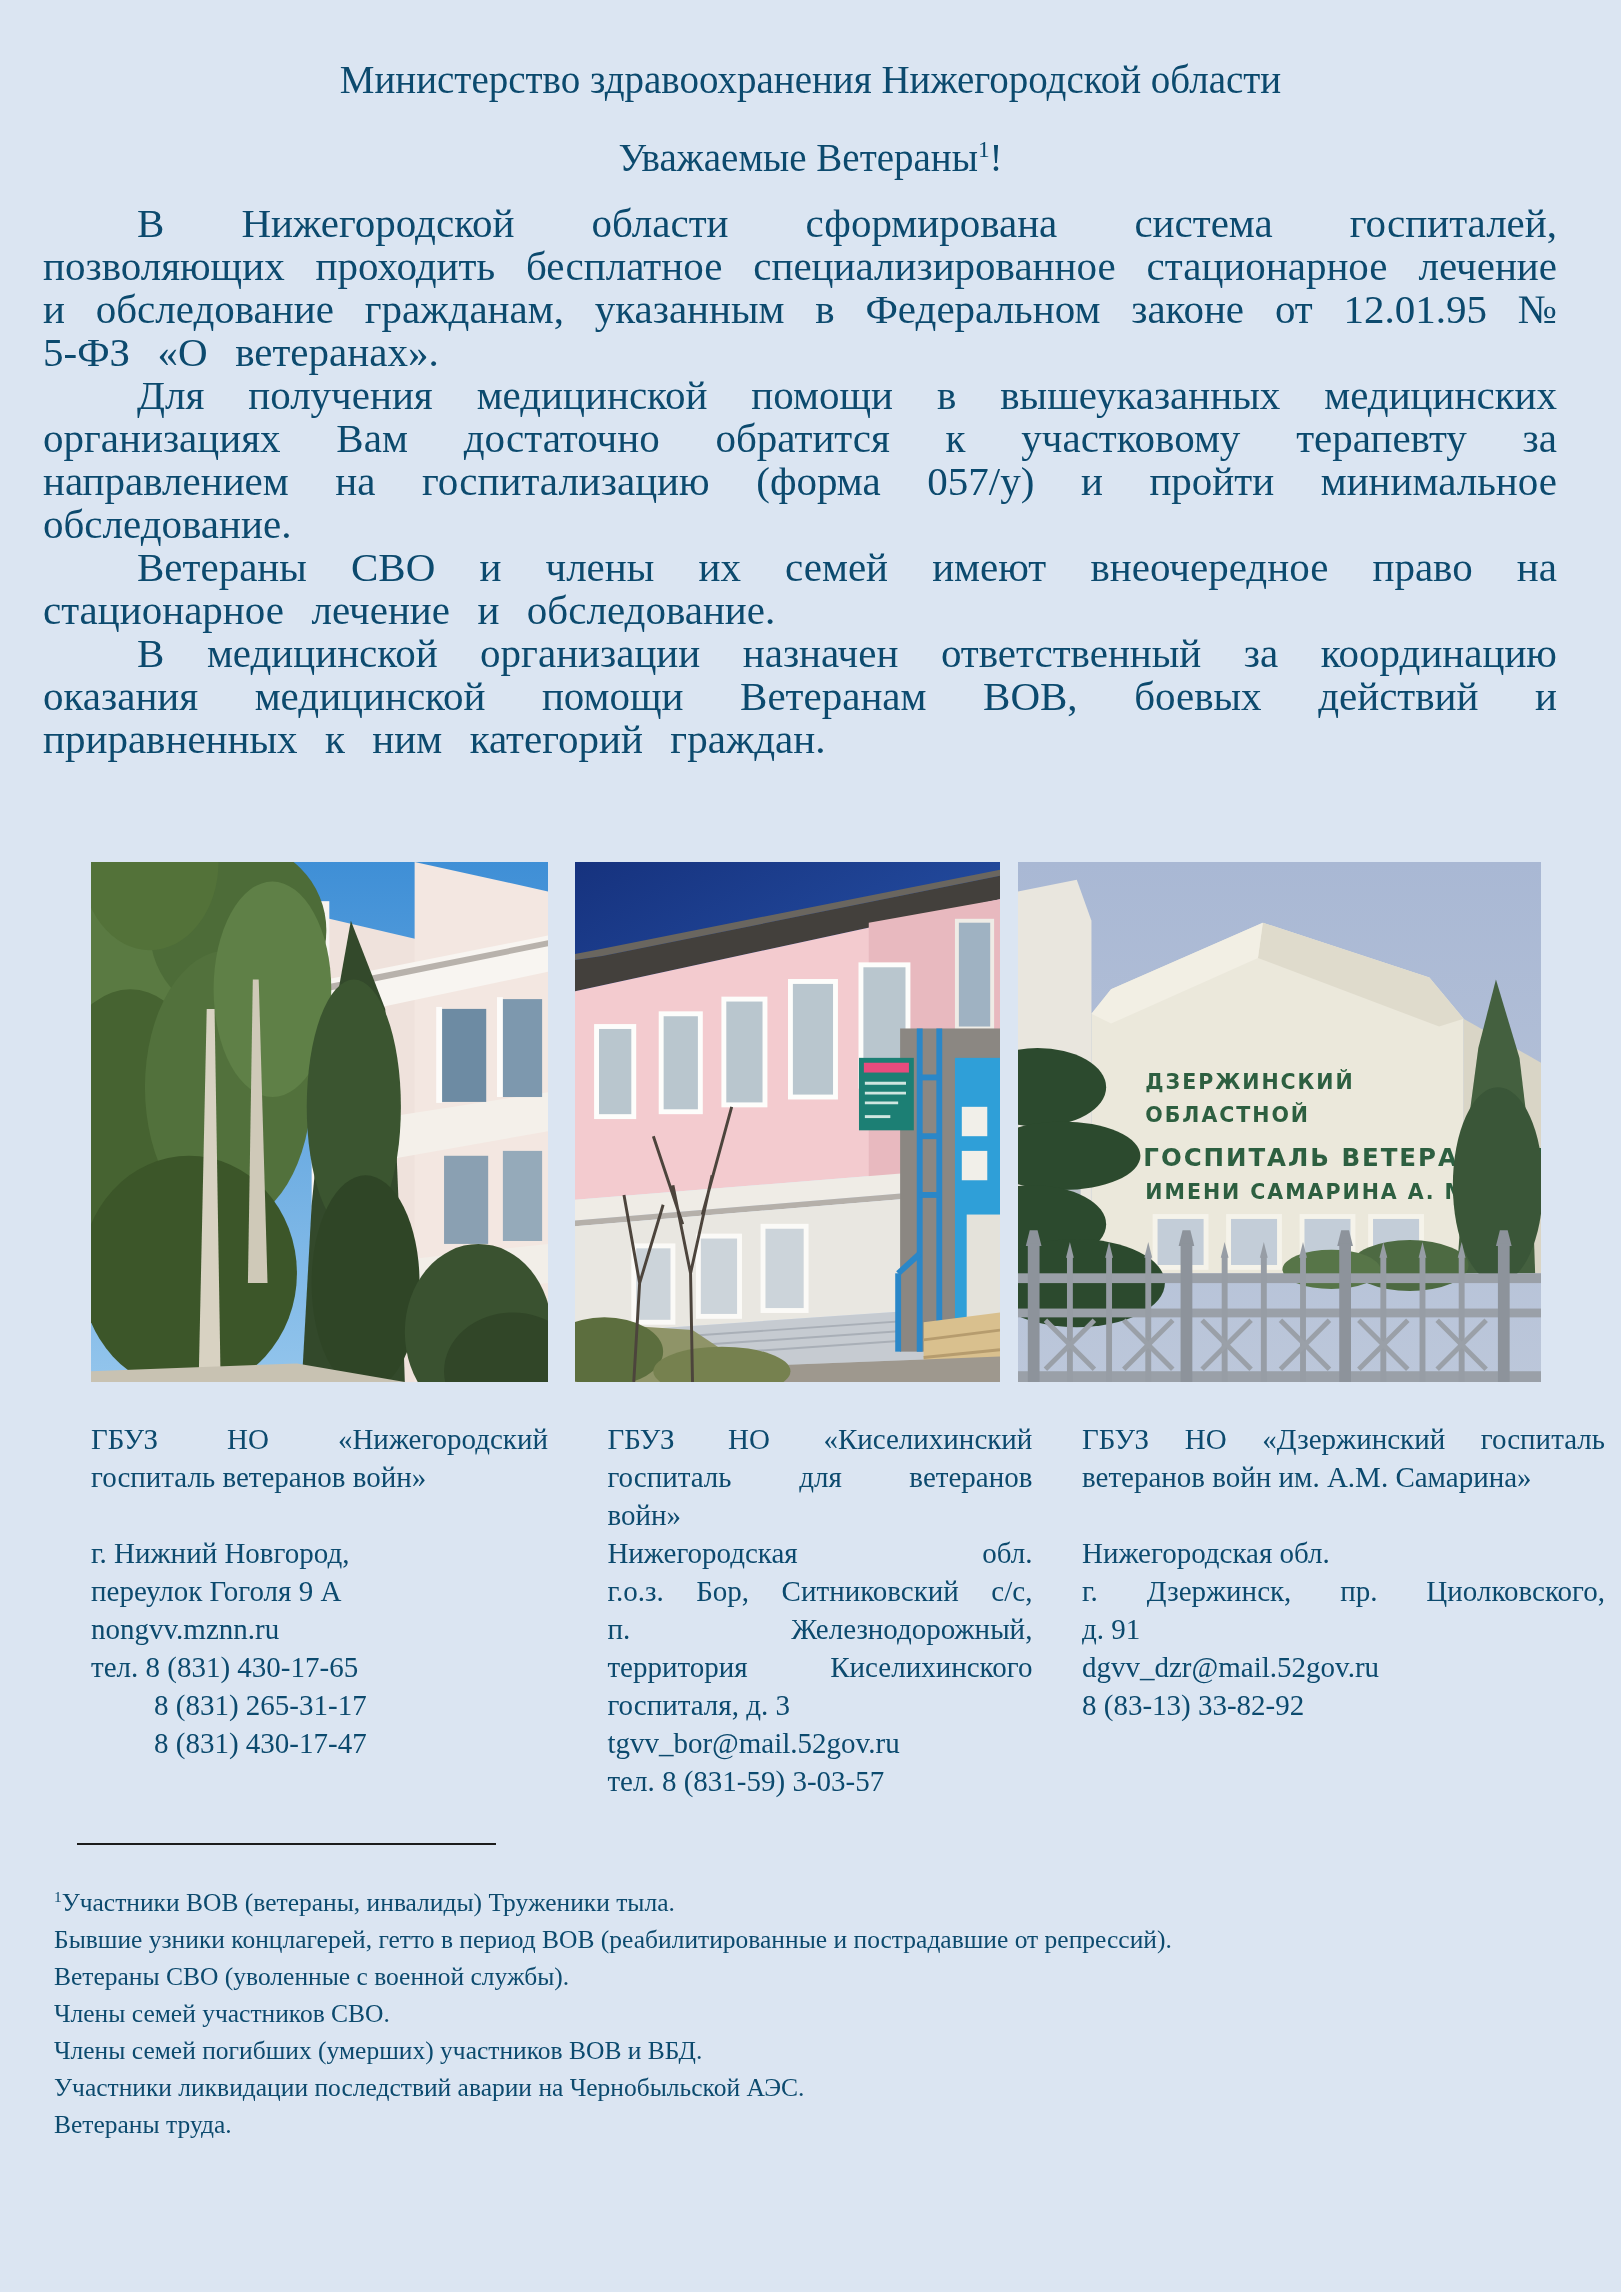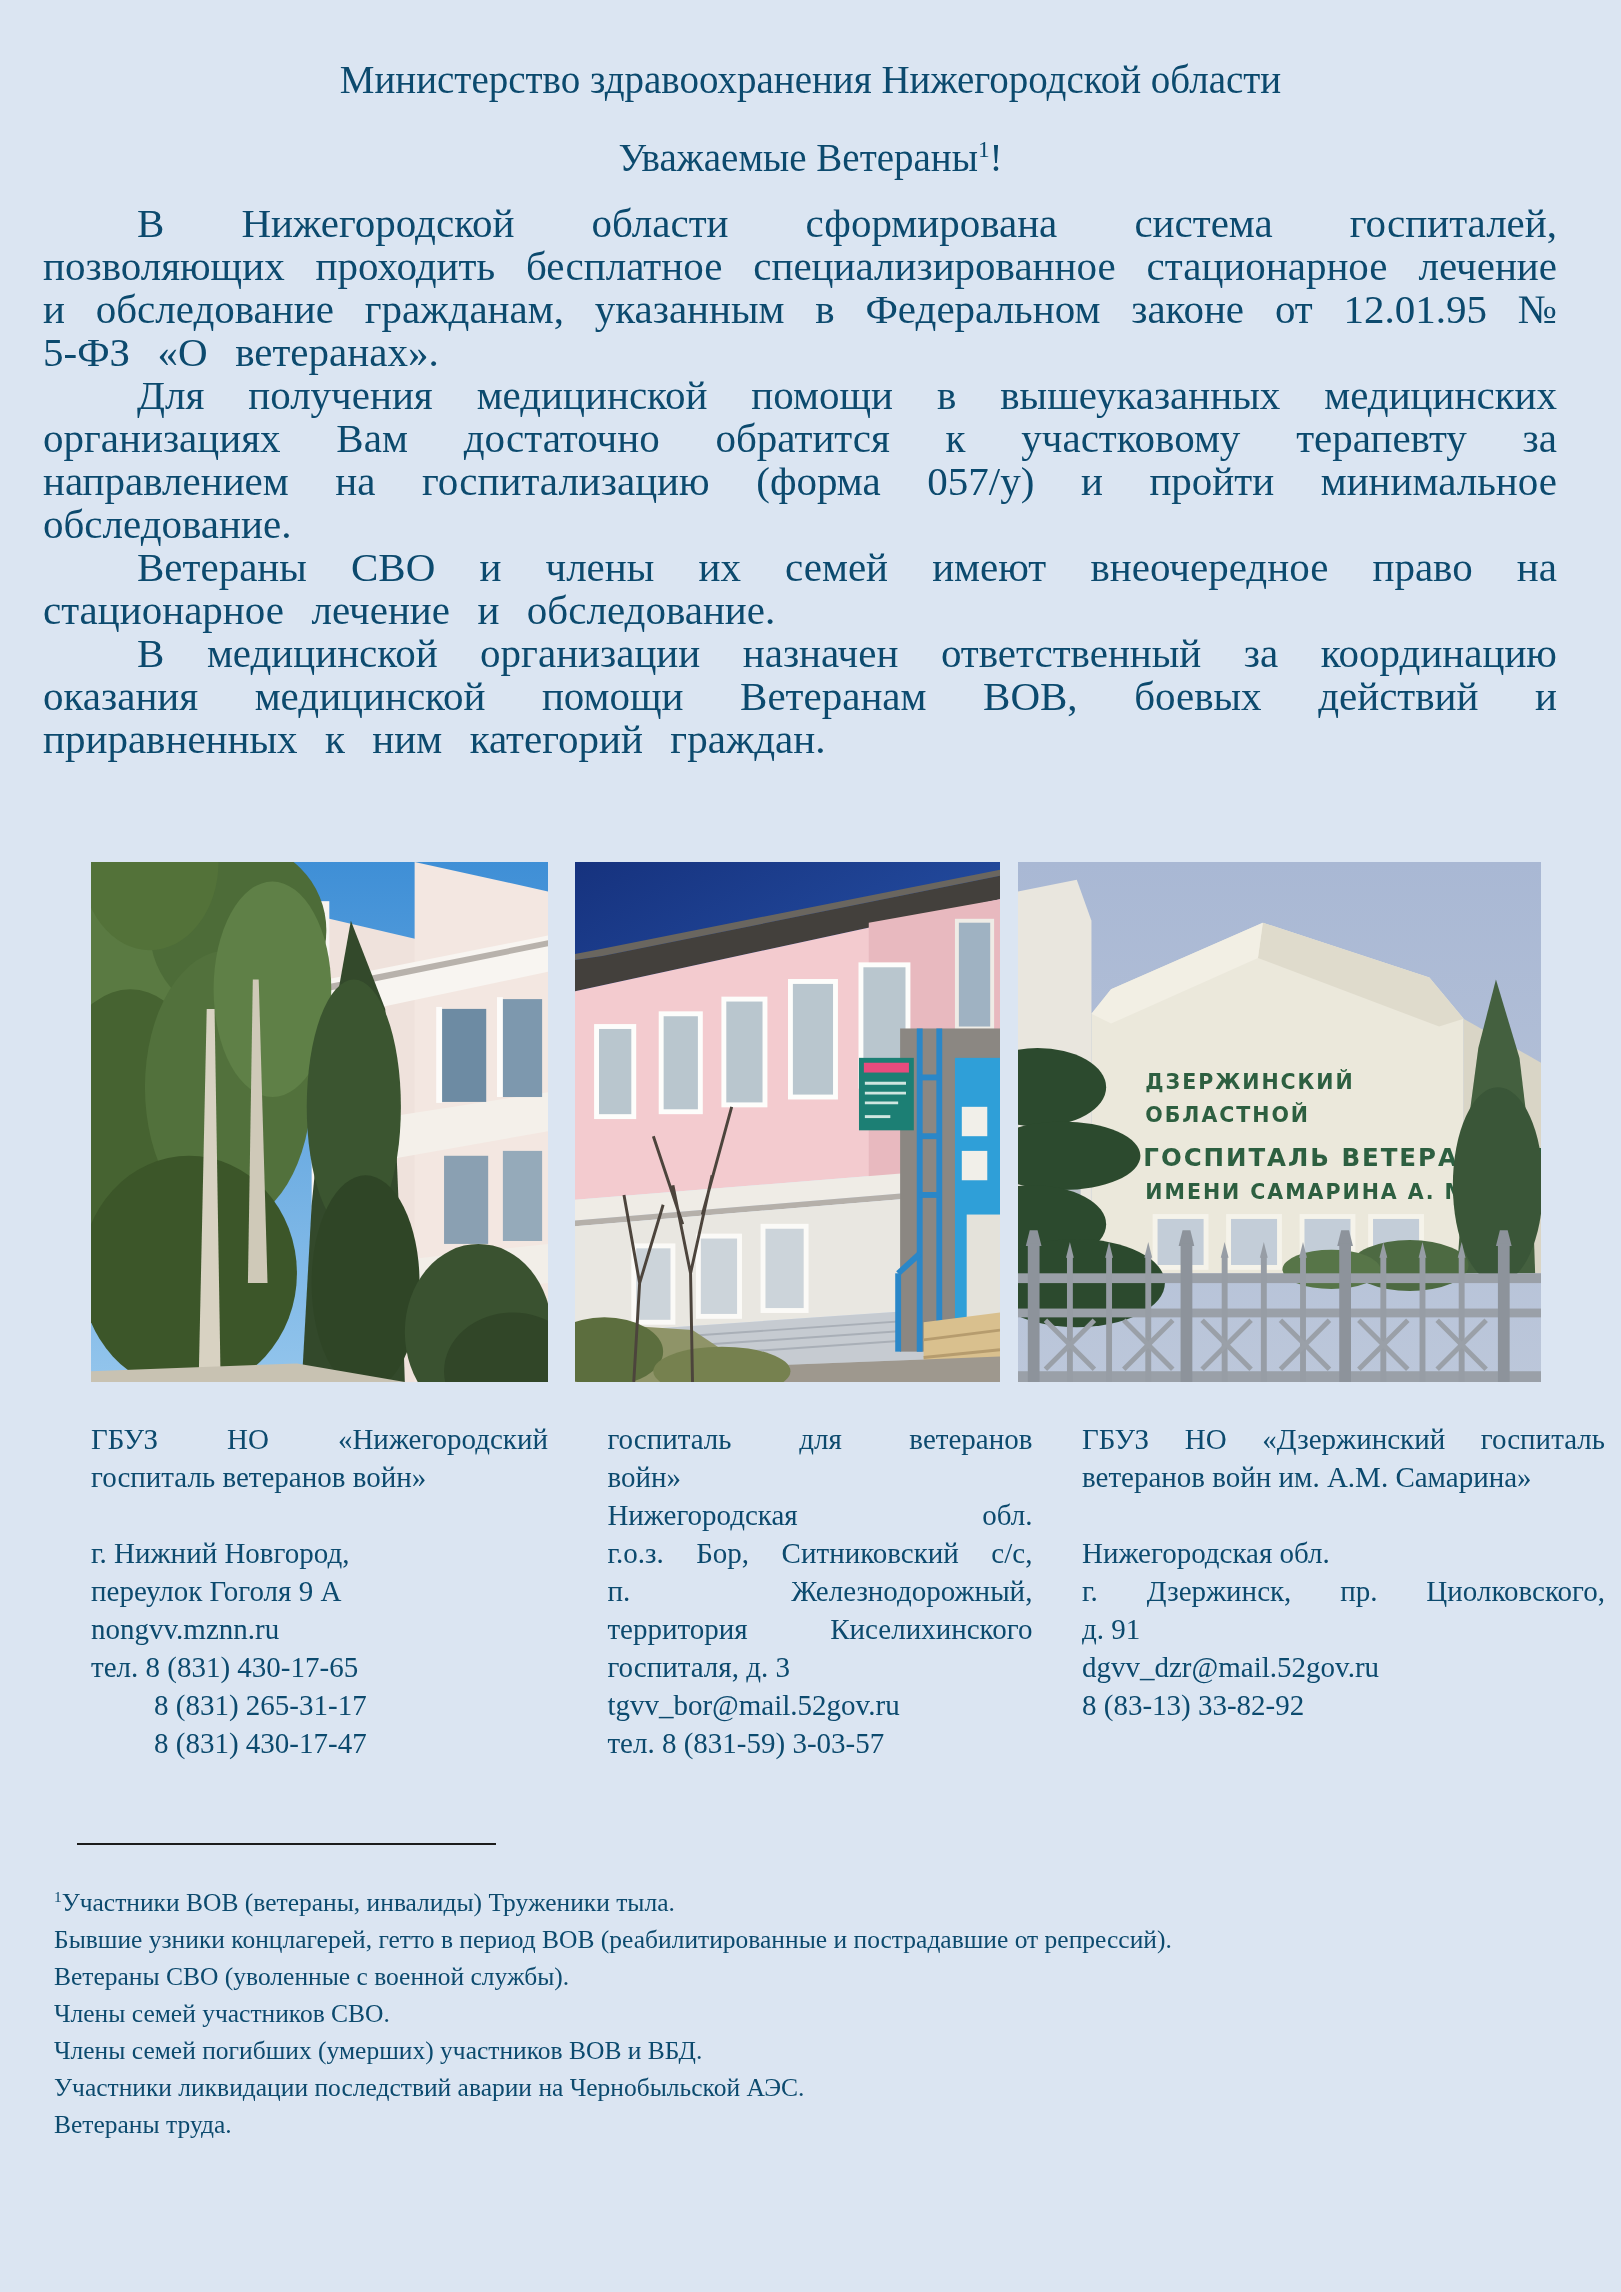--- a/index.html
+++ b/index.html
@@ -349,20 +349,21 @@
       <div class="gap"></div>
       <div class="line">г. Нижний Новгород,</div>
       <div class="line">переулок Гоголя 9 А</div>
       <div class="line">nongvv.mznn.ru</div>
       <div class="line">тел. 8 (831) 430-17-65</div>
       <div class="line indent">8 (831) 265-31-17</div>
       <div class="line indent">8 (831) 430-17-47</div>
     </div>
 
     <div class="cap cap-2">
+      <div class="line just">ГБУЗ НО «Киселихинский</div>
       <div class="line just">госпиталь для ветеранов</div>
       <div class="line">войн»</div>
       <div class="line just">Нижегородская обл.</div>
       <div class="line just">г.о.з. Бор, Ситниковский с/с,</div>
       <div class="line just">п. Железнодорожный,</div>
       <div class="line just">территория Киселихинского</div>
       <div class="line">госпиталя, д. 3</div>
       <div class="line">tgvv_bor@mail.52gov.ru</div>
       <div class="line">тел. 8 (831-59) 3-03-57</div>
     </div>

